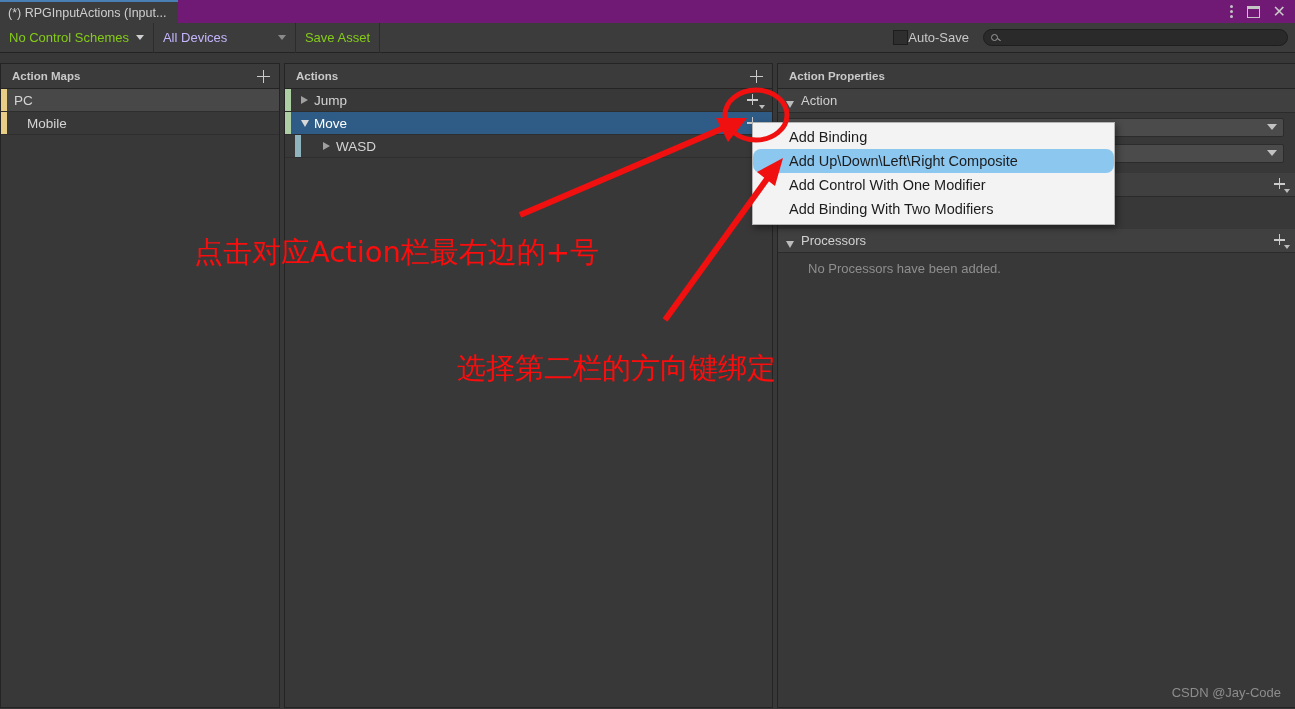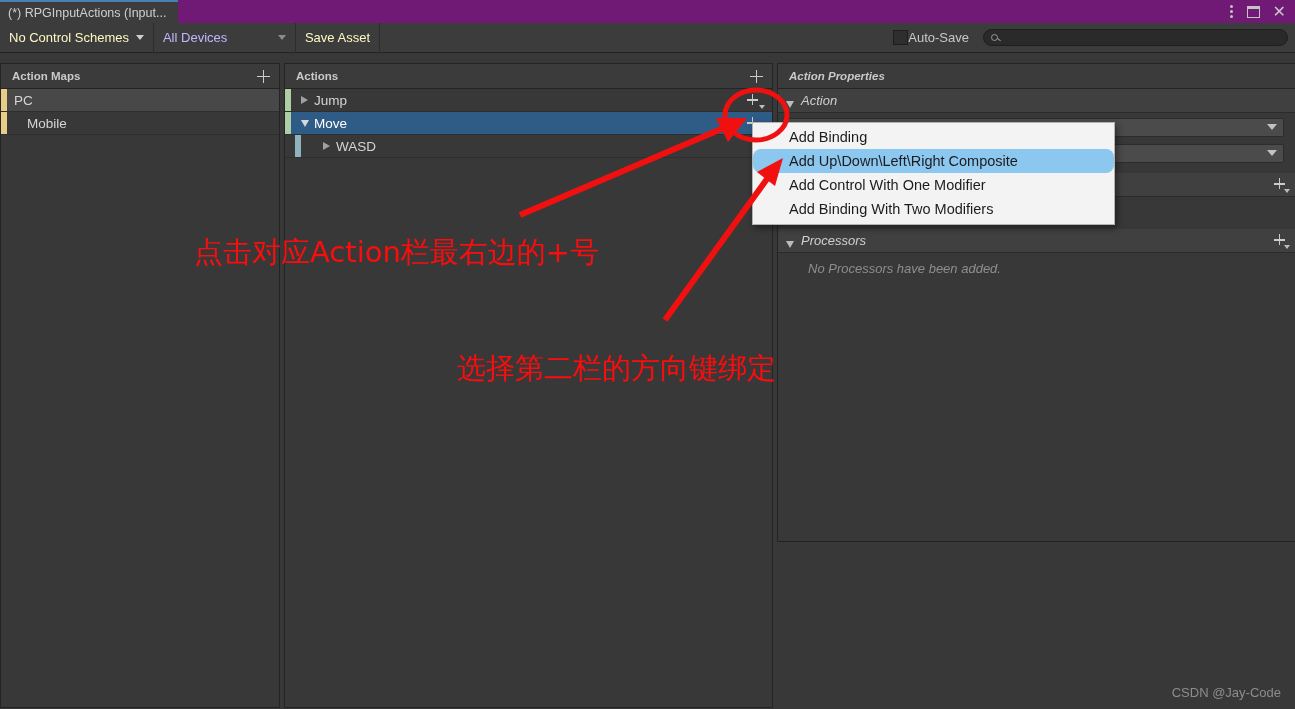--- a/index.html
+++ b/index.html
@@ -45,21 +45,21 @@
 
   
   .toolbar {
     position: absolute; left: 0; top: 23px; width: 1295px; height: 30px;
     background: #3c3c3c;
     border-bottom: 1px solid #232323;
     display: flex; align-items: center;
   }
   .tb-btn {
     height: 30px; display: flex; align-items: center;
-    padding: 0 9px; color: #fef9c3; font-size: 13px;
+    padding: 0 9px; color: #84cc16; font-size: 13px;
     border-right: 1px solid #2c2c2c;
     white-space: nowrap;
     justify-content: center;
   }
   .tb-btn.dim { color: #c4b5fd; }
   .tb-btn .caret {
     margin-left: 7px;
     width: 0; height: 0;
     border-left: 4.5px solid transparent;
     border-right: 4.5px solid transparent;
@@ -124,21 +124,21 @@
     border-left: 3.5px solid transparent;
     border-right: 3.5px solid transparent;
     border-top: 4px solid #bdbdbd;
   }
 
   
   #actionmaps { left: 0; top: 63px; width: 280px; height: 645px; }
   
   #actions { left: 284px; top: 63px; width: 489px; height: 645px; }
   
-  #props { left: 777px; top: 63px; width: 518px; height: 479px; border-right: 0; font-style: italic; }
+  #props { left: 777px; top: 63px; width: 518px; height: 645px; border-right: 0; }
 
   .tree { position: relative; }
   .row {
     position: relative; height: 23px;
     display: flex; align-items: center;
     border-bottom: 1px solid #2e2e2e;
     color: #d4d4d4; font-size: 13.5px;
     cursor: default;
   }
   .row .accent {

